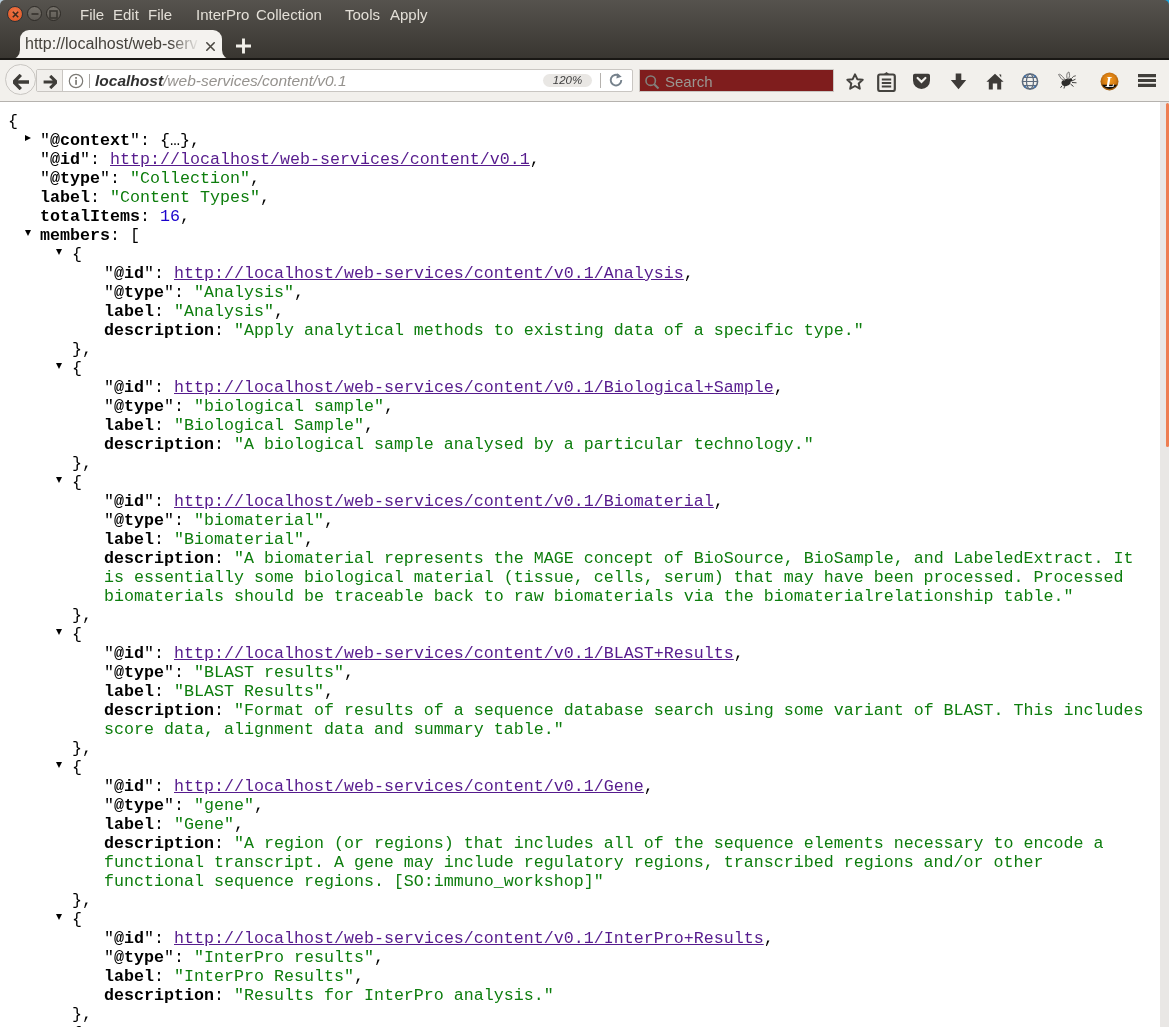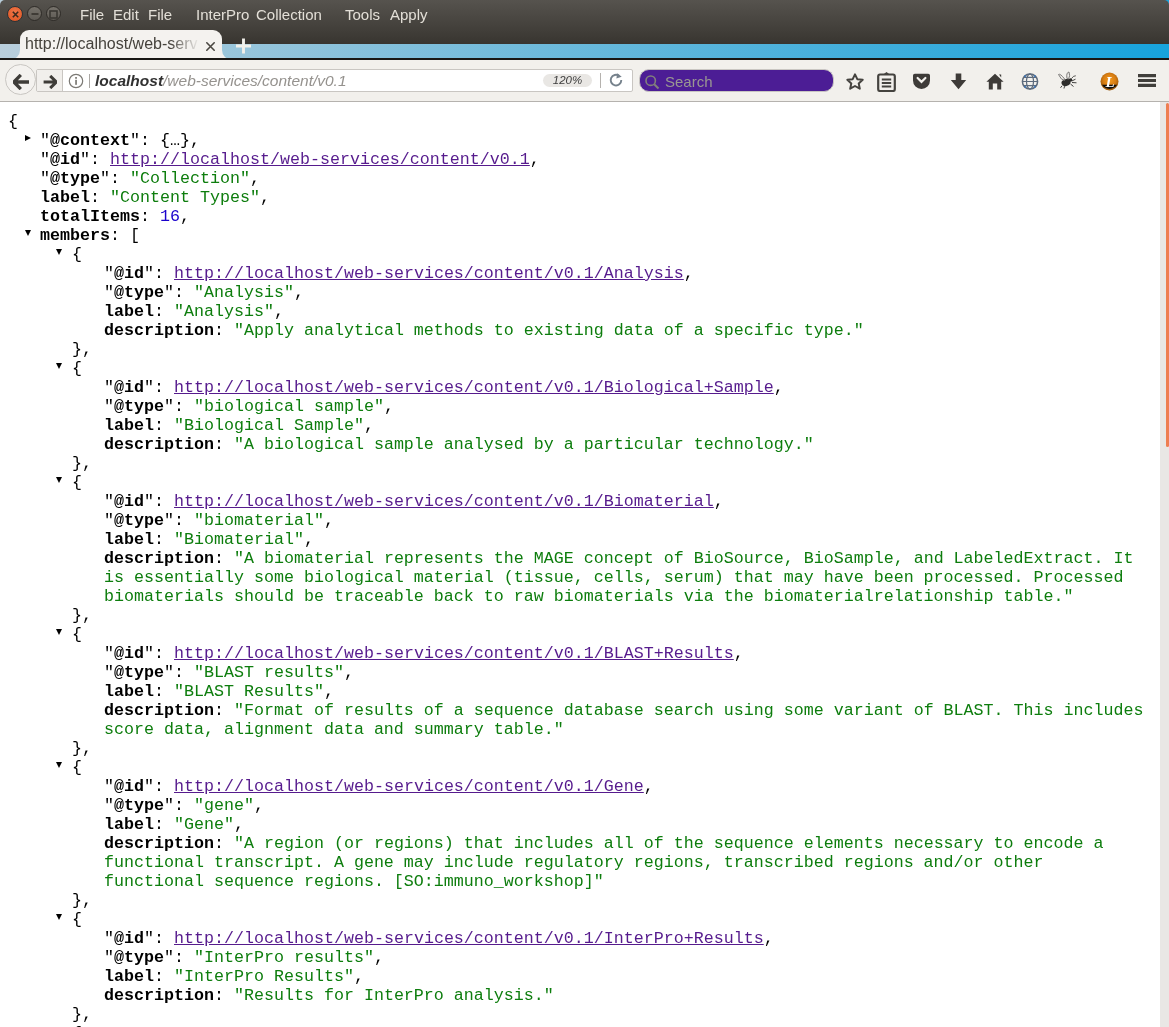--- a/index.html
+++ b/index.html
@@ -1,18 +1,18 @@
 <!DOCTYPE html>
 <html><head><meta charset="utf-8">
 <style>
 html,body{margin:0;padding:0;}
 body{width:1169px;height:1027px;overflow:hidden;background:#fff;font-family:"Liberation Sans",sans-serif;}
 #win{position:relative;width:1169px;height:1027px;}
 #skybg{position:absolute;top:0;left:0;width:1169px;height:60px;background:linear-gradient(90deg,#b9cedb,#17a3dc);}
-#header{position:absolute;top:0;left:0;width:1169px;height:44px;background:linear-gradient(#56534e,#383530);border-radius:5px 5px 0 0;}
+#header{position:absolute;top:0;left:0;width:1169px;height:60px;background:linear-gradient(#56534e,#383530);border-radius:5px 5px 0 0;}
 #hdrline{position:absolute;top:58px;left:0;width:1169px;height:2px;background:#191714;}
 
 .wbtn{position:absolute;top:6px;width:17px;height:17px;border-radius:50%;box-sizing:border-box;}
 #btnclose{left:7px;top:6px;width:16px;height:16px;background:radial-gradient(circle at 50% 35%,#ee7548,#e4602e 65%,#dd5322);border:1.5px solid #2e3336;}
 #btnmin,#btnmax{top:6px;width:15px;height:15px;background:linear-gradient(#76726b,#5f5b55);border:1.6px solid #2f2c28;}
 #btnmin{left:27px;}
 #btnmax{left:45.5px;}
 
 #menubar{position:absolute;top:0;left:0;height:30px;width:100%;color:#e3dfd7;font-size:15px;}
 #menubar span{position:absolute;top:6px;}
@@ -28,21 +28,21 @@
 
 #navbar{position:absolute;top:60px;left:0;width:1169px;height:42px;background:#f2f0ec;border-bottom:1.5px solid #b5b2ae;box-sizing:border-box;}
 #backbtn{position:absolute;top:4px;left:5px;width:31px;height:31px;border-radius:50%;background:#f4f2ef;border:1px solid #c9c6c2;box-sizing:border-box;}
 #urlbox{position:absolute;top:9px;left:36px;width:597px;height:23px;background:#fff;border:1px solid #c9c6c2;box-sizing:border-box;border-radius:2px;font-style:italic;}
 #fwdseg{position:absolute;top:0;left:0;width:25px;height:21px;background:#f1efec;border-right:1px solid #c9c6c2;}
 #zoompill{position:absolute;left:506px;top:4px;width:49px;height:13px;border-radius:7px;background:#e9e7e4;color:#3e3e3e;font-size:11.5px;text-align:center;line-height:13.5px;}
 #urlsep1{position:absolute;left:563px;top:3px;width:1px;height:15px;background:#b5b2ae;}
 #urltext{position:absolute;left:58px;top:2px;font-size:15.5px;color:#95928e;white-space:nowrap;}
 #urltext b{color:#313131;font-weight:bold;}
 #isep{position:absolute;left:52px;top:4px;width:1px;height:14px;background:#aaa7a3;}
-#searchbox{position:absolute;top:9px;left:639px;width:195px;height:23px;background:#4c1d95;border:1px solid #c9c6c2;box-sizing:border-box;border-radius:10px;}
+#searchbox{position:absolute;top:9px;left:639px;width:195px;height:23px;background:#7f1d1d;border:1px solid #c9c6c2;box-sizing:border-box;border-radius:1px;}
 #searchtxt{position:absolute;left:25px;top:2.5px;font-size:15px;color:#9a9792;}
 .navicon{position:absolute;top:11px;}
 
 #content{position:absolute;top:102px;left:0;width:1159px;height:925px;background:#fff;}
 #json{position:absolute;top:10px;left:0;font-family:"Liberation Mono",monospace;font-size:16.66px;line-height:19px;white-space:pre;color:#000;}
 .ln{height:19px;position:relative;}
 .p0{padding-left:8px;}
 .p1{padding-left:40px;}
 .p2{padding-left:72px;}
 .p3{padding-left:104px;}

